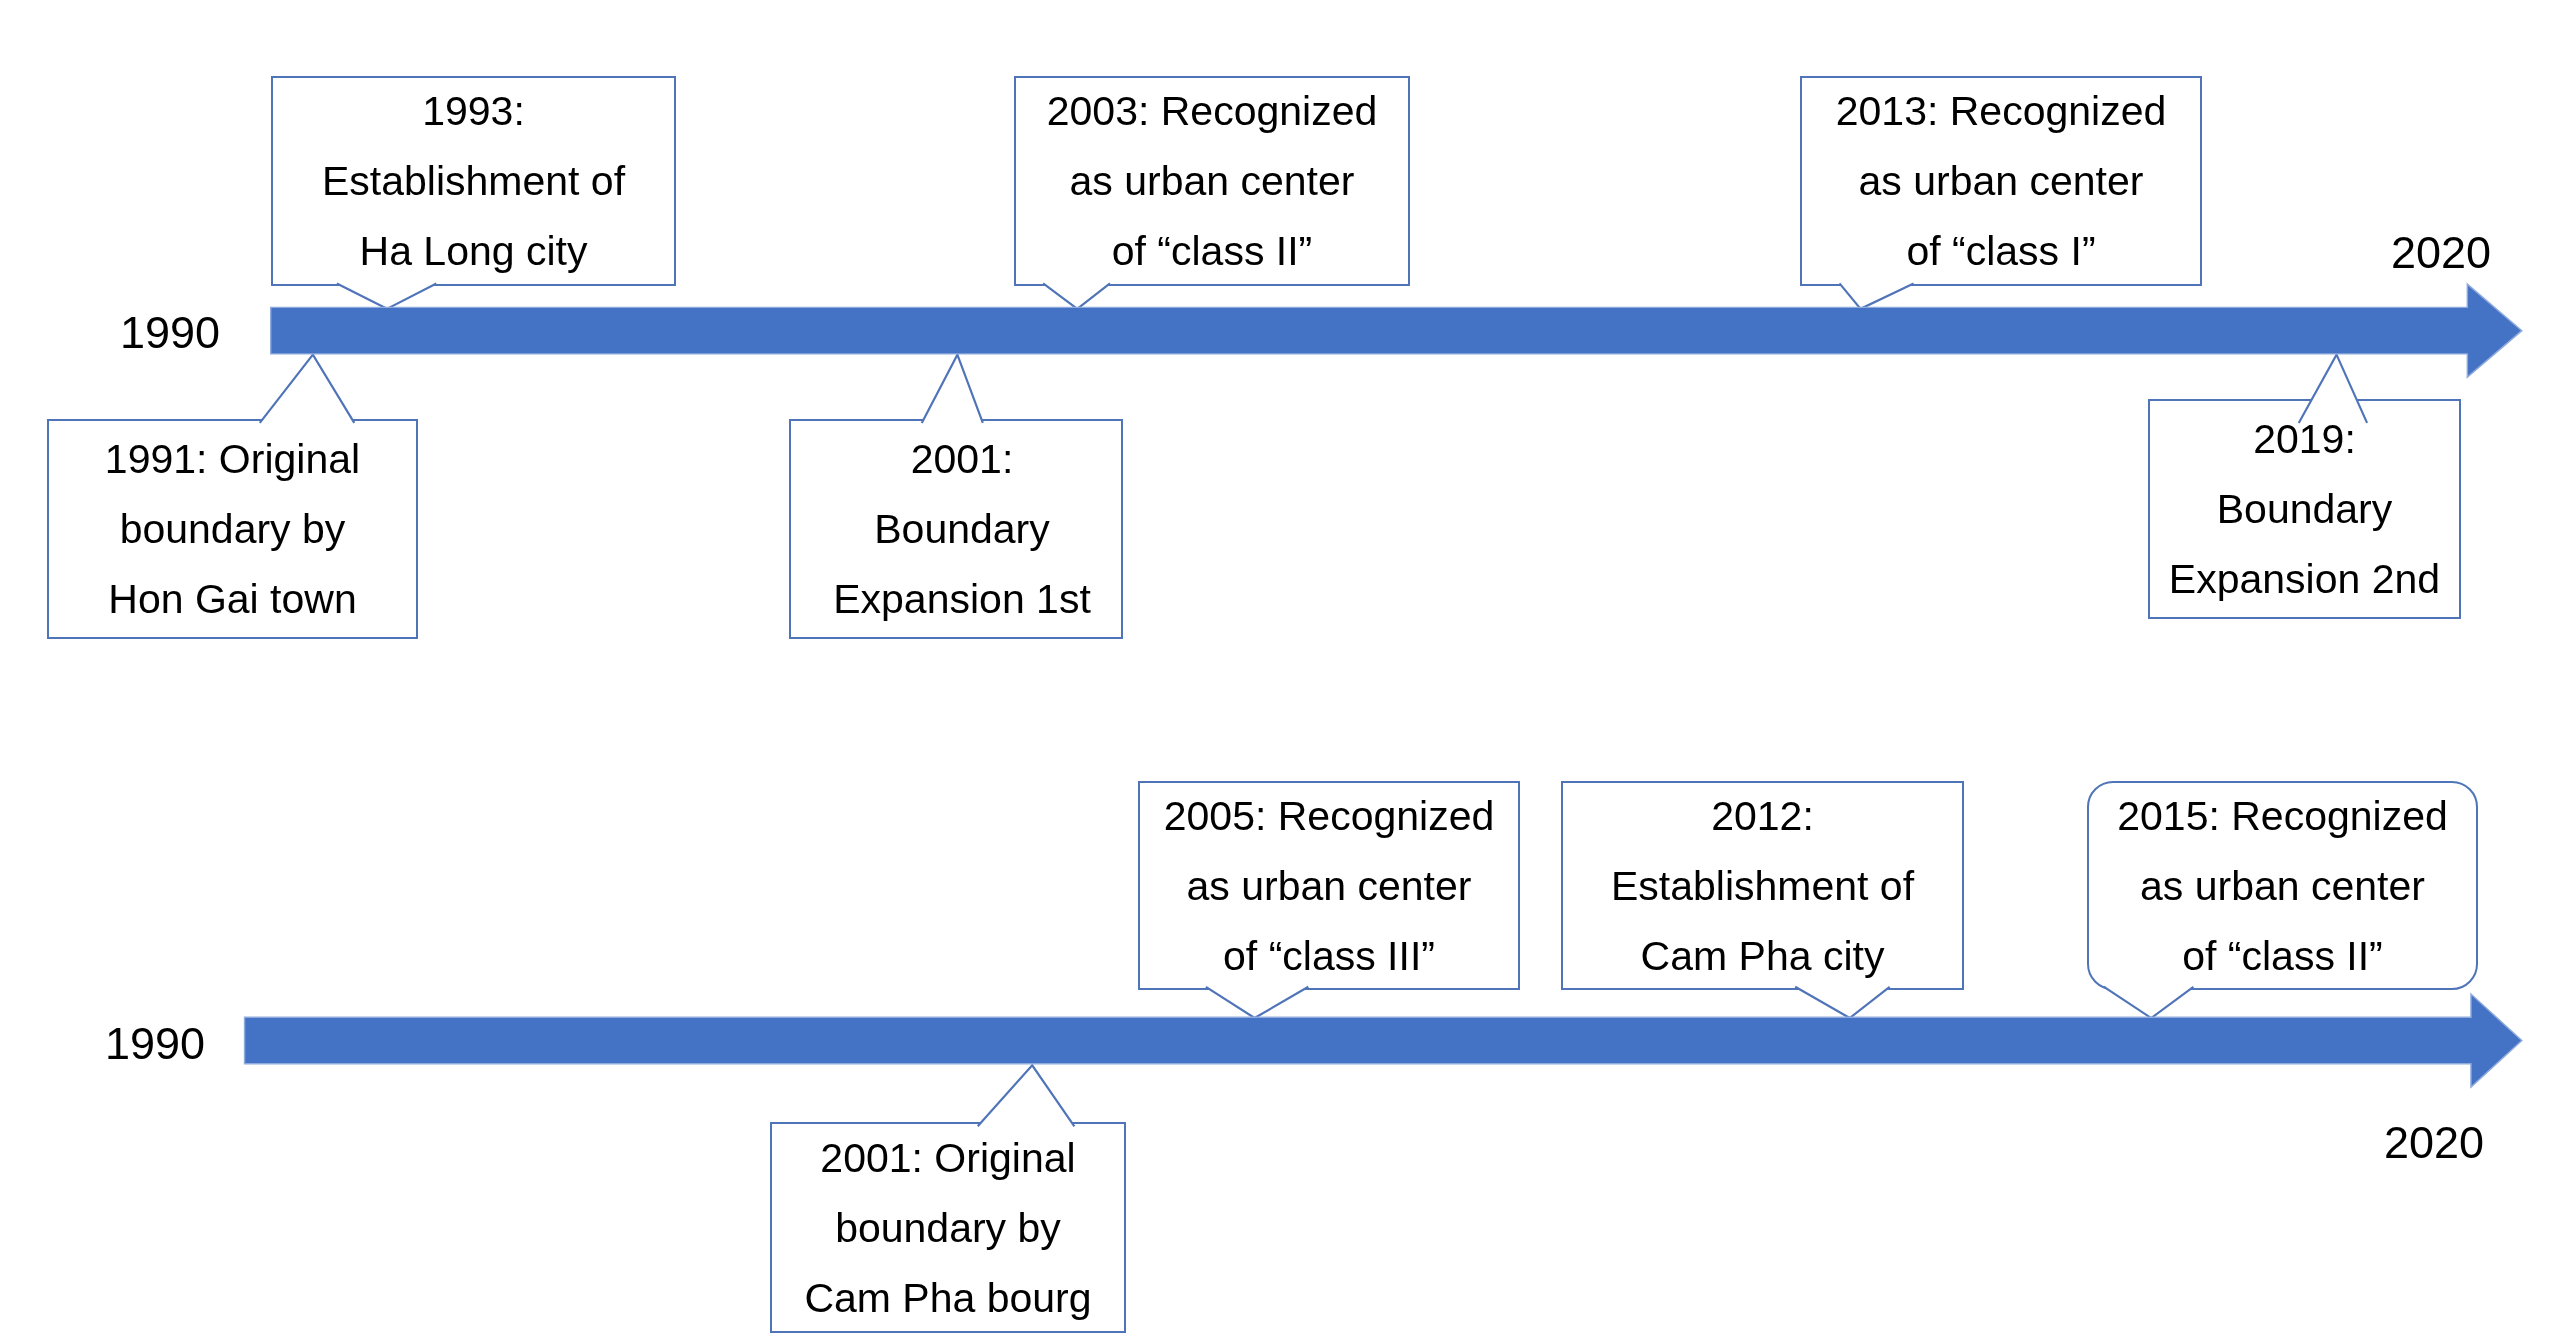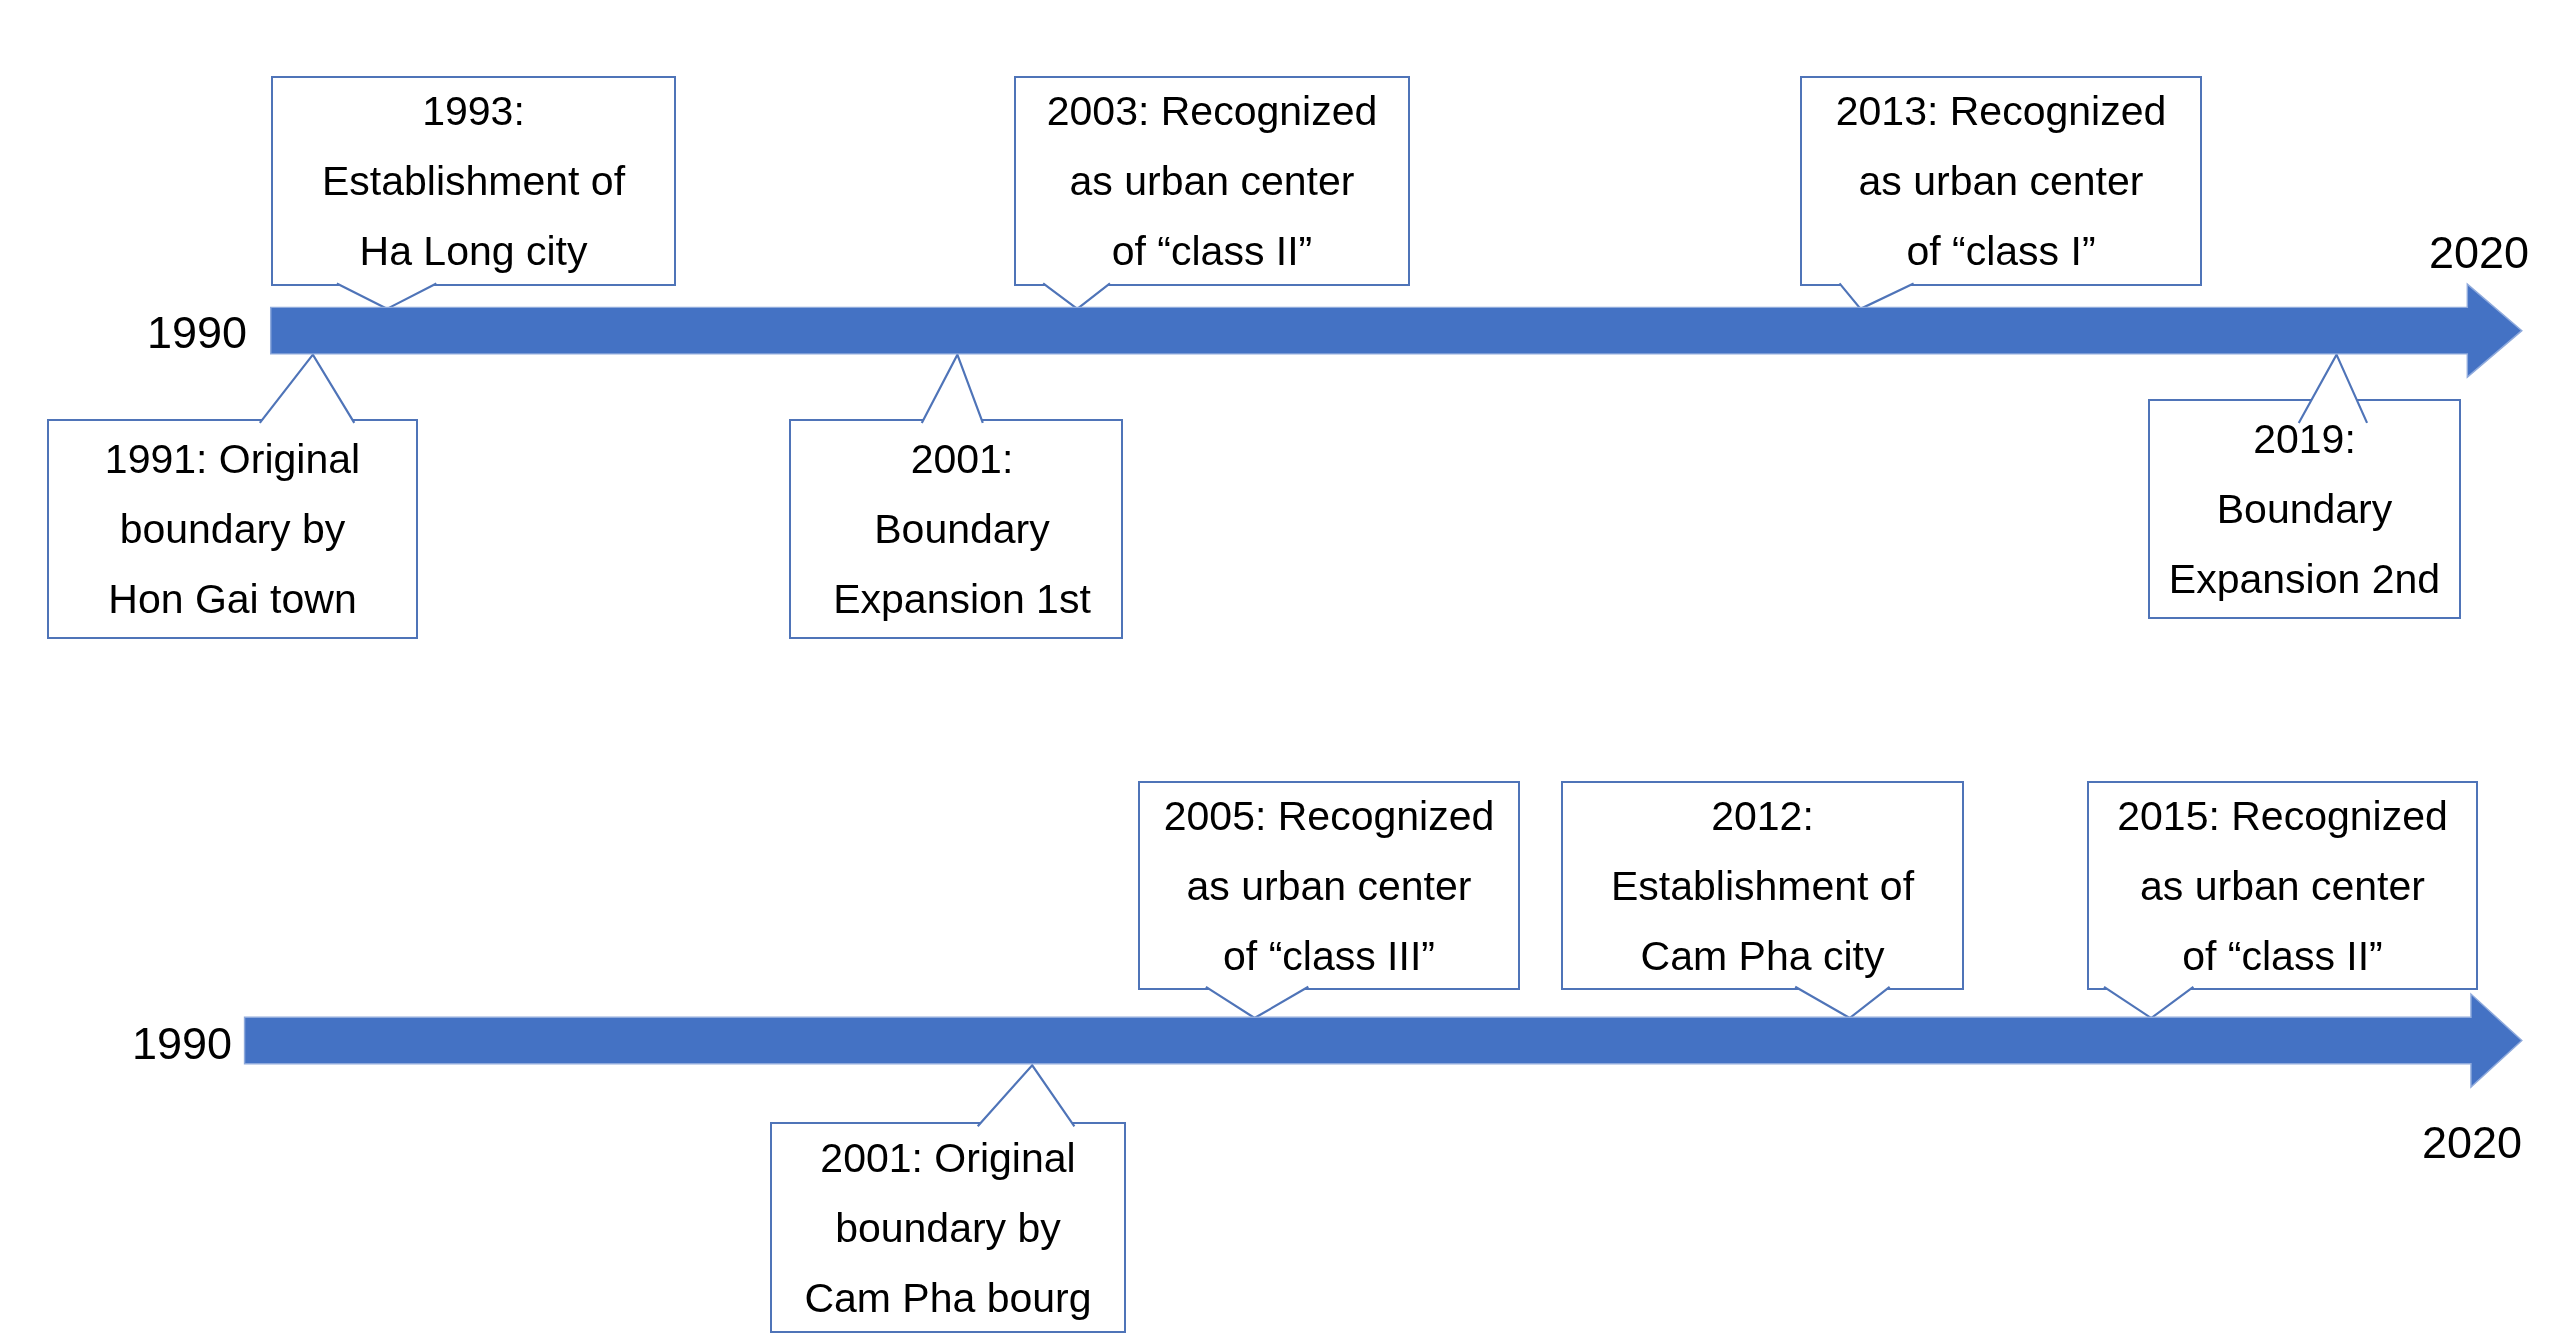--- a/index.html
+++ b/index.html
@@ -15,21 +15,20 @@
     width:2576px;height:1337px;
     background:var(--background);
     font-family:"Liberation Sans", sans-serif;
     color:var(--text-color);
     overflow:hidden;
     margin-top:32px;
   }
   .year-label{
     position:absolute;
     font-size:45px;line-height:45px;
-    text-align:right;
     color:var(--text-color);
   }
   .callout{
     position:absolute;
     background:#fff;
     border:2.2px solid var(--callout-border);
     box-sizing:border-box;
     display:flex;align-items:center;justify-content:center;
   }
   .callout-text{
@@ -89,21 +88,21 @@
 as urban center
 of “class III”</div>
   </div>
 
   <div class="callout" style="left:1561px;top:749px;width:403px;height:209px;">
     <div class="callout-text">2012:
 Establishment of
 Cam Pha city</div>
   </div>
 
-  <div class="callout" style="left:2087px;top:749px;width:391px;height:209px;">
+  <div class="callout" style="left:2087px;top:749px;width:391px;height:209px;border-radius:26px;">
     <div class="callout-text">2015: Recognized
 as urban center
 of “class II”</div>
   </div>
 
   <div class="callout" style="left:770px;top:1090px;width:356px;height:211px;">
     <div class="callout-text">2001: Original
 boundary by
 Cam Pha bourg</div>
   </div>

